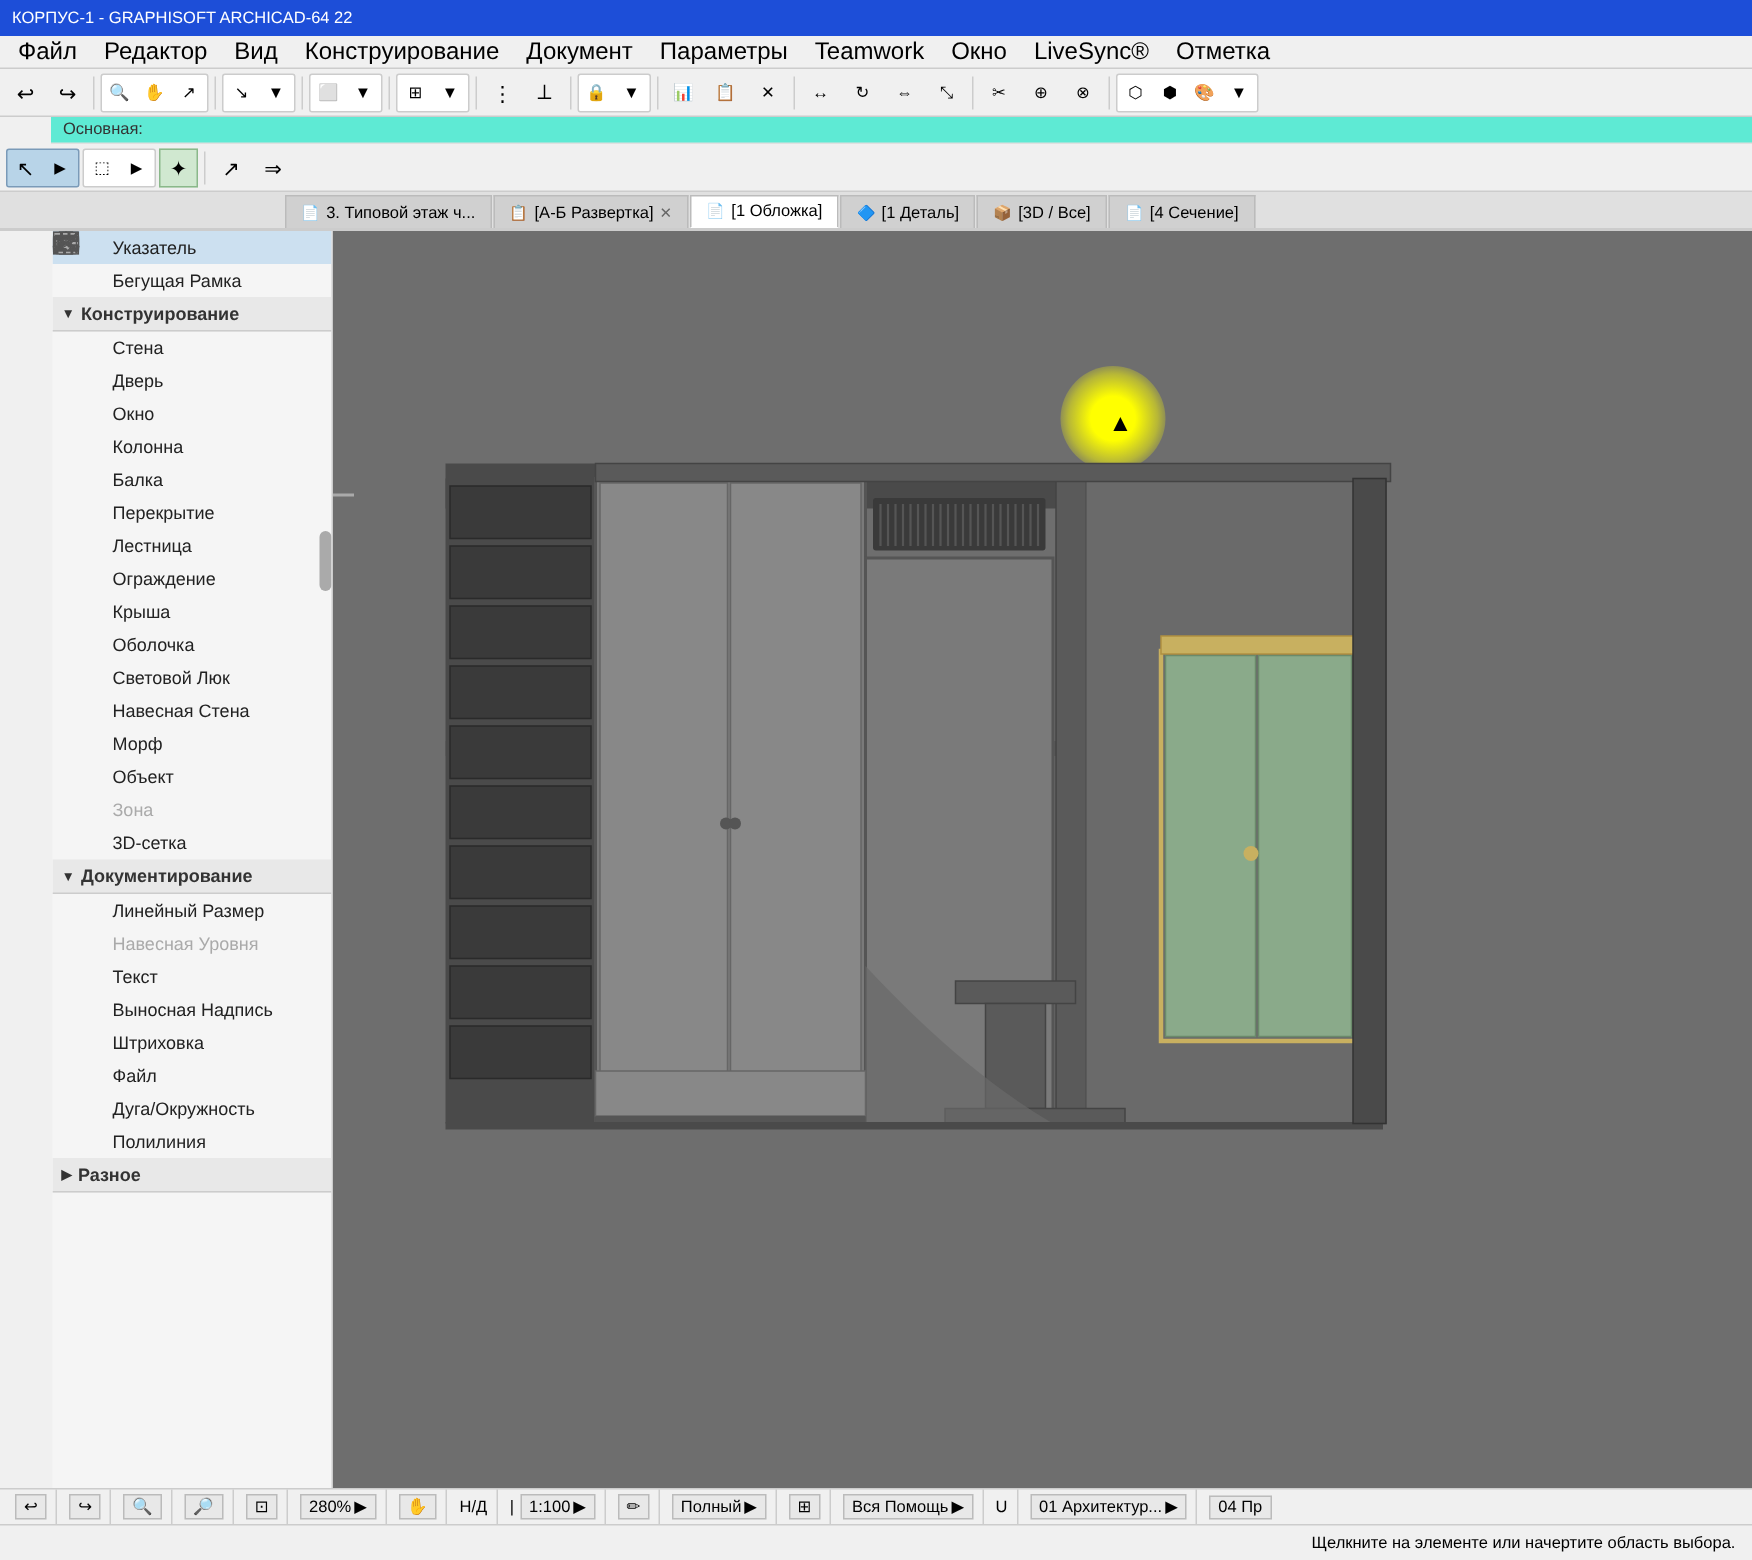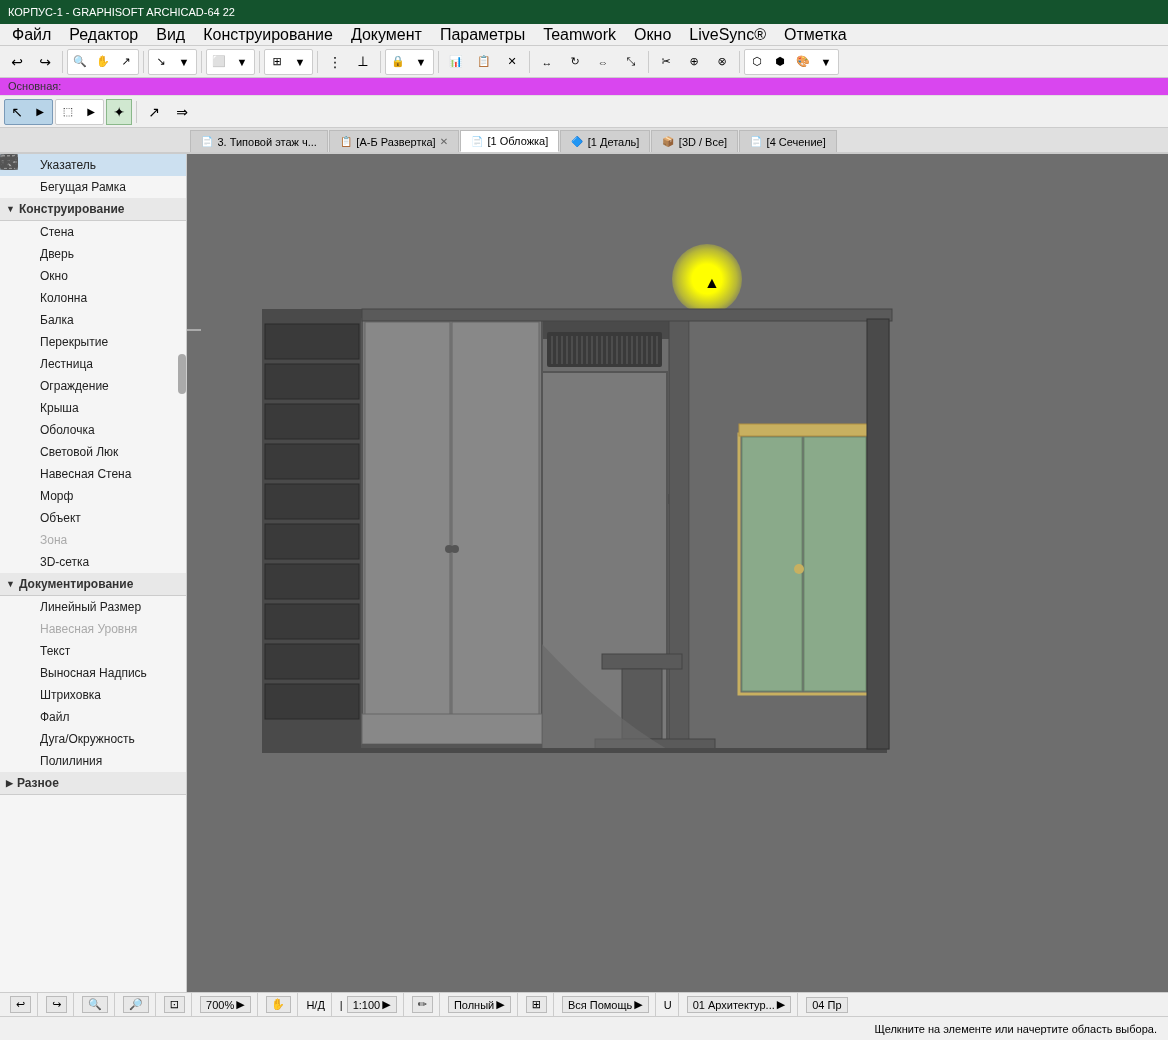--- a/index.html
+++ b/index.html
@@ -1,33 +1,33 @@
 <!DOCTYPE html>
 <html><head>
   <meta charset="utf-8">
   <style>
     * { margin: 0; padding: 0; box-sizing: border-box; }
     body { width: 1168px; height: 1040px; font-family: 'Segoe UI', Arial, sans-serif; font-size: 12px; background: #f0f0f0; overflow: hidden; user-select: none; }
 
     
-    #title-bar { height: 24px; background: #14532d; color: #fff; display: flex; align-items: center; padding: 0 8px; font-size: 11px; }
+    #title-bar { height: 24px; background: #1d4ed8; color: #fff; display: flex; align-items: center; padding: 0 8px; font-size: 11px; }
 
     
     #menu-bar { height: 22px; background: #f0f0f0; border-bottom: 1px solid #ccc; display: flex; align-items: center; padding: 0 4px; gap: 2px; }
     .menu-item { padding: 2px 8px; cursor: pointer; font-size: 16px; }
 
     
     #toolbar1 { height: 32px; background: #f0f0f0; border-bottom: 1px solid #ccc; display: flex; align-items: center; padding: 2px 4px; gap: 2px; }
     .tb-btn { width: 26px; height: 26px; border: 1px solid transparent; background: transparent; cursor: pointer; display: flex; align-items: center; justify-content: center; font-size: 14px; }
     .tb-separator { width: 1px; height: 22px; background: #ccc; margin: 0 2px; }
     .tb-group { display: flex; align-items: center; gap: 1px; border: 1px solid #ccc; padding: 1px; background: #fff; border-radius: 2px; }
     .tb-group .tb-btn { width: 22px; height: 22px; font-size: 11px; }
 
     
-    #toolbar-label { height: 18px; background: #d946ef; padding: 2px 8px; font-size: 11px; color: #333; border-bottom: 1px solid #e0e0e0; }
+    #toolbar-label { height: 18px; background: #5eead4; padding: 2px 8px; font-size: 11px; color: #333; border-bottom: 1px solid #e0e0e0; margin-left: 34px; }
 
     
     #toolbar2 { height: 32px; background: #f0f0f0; border-bottom: 1px solid #ccc; display: flex; align-items: center; padding: 2px 4px; gap: 2px; }
 
     
     #tabs-bar { height: 26px; background: #e0e0e0; display: flex; align-items: flex-end; padding: 0 0 0 190px; border-bottom: 2px solid #ccc; }
     .tab { height: 22px; padding: 0 10px; background: #d0d0d0; border: 1px solid #bbb; border-bottom: none; display: flex; align-items: center; font-size: 11px; cursor: pointer; gap: 4px; white-space: nowrap; margin-right: 1px; }
     .tab.active { background: #fff; border-bottom: 1px solid #fff; }
     .tab .close-x { font-size: 10px; color: #666; cursor: pointer; }
     .tab .tab-icon { font-size: 10px; }
@@ -200,21 +200,21 @@
   <div class="tab">
     <span class="tab-icon">📦</span>
     <span>[3D / Все]</span>
   </div>
   <div class="tab">
     <span class="tab-icon">📄</span>
     <span>[4 Сечение]</span>
   </div>
 </div>
 
-<div id="main" style="display:flex; height: calc(1040px - 24px - 22px - 32px - 18px - 32px - 26px - 24px - 24px);">
+<div id="main" style="display:flex; height: calc(1040px - 24px - 22px - 32px - 18px - 32px - 26px - 24px - 24px); margin-left: 35px;">
 
   <div id="sidebar" style="position:relative;">
 
     <div class="sidebar-item active">
       <div class="sidebar-icon">
         <svg width="16" height="16">
             <polygon points="2,2 2,12 6,9 8,14 10,13 8,8 13,8" fill="#333"></polygon>
           </svg>
       </div>
       <span>Указатель</span>
@@ -598,21 +598,21 @@
     <button class="status-btn">🔍</button>
   </div>
   <div class="status-item">
     <button class="status-btn">🔎</button>
   </div>
   <div class="status-item">
     <button class="status-btn">⊡</button>
   </div>
   <div class="status-item">
     <button class="status-btn">
-      <span>700%</span>
+      <span>280%</span>
       <span>▶</span>
     </button>
   </div>
   <div class="status-item">
     <button class="status-btn">✋</button>
   </div>
   <div class="status-item">
     <span>Н/Д</span>
   </div>
   <div class="status-item">

